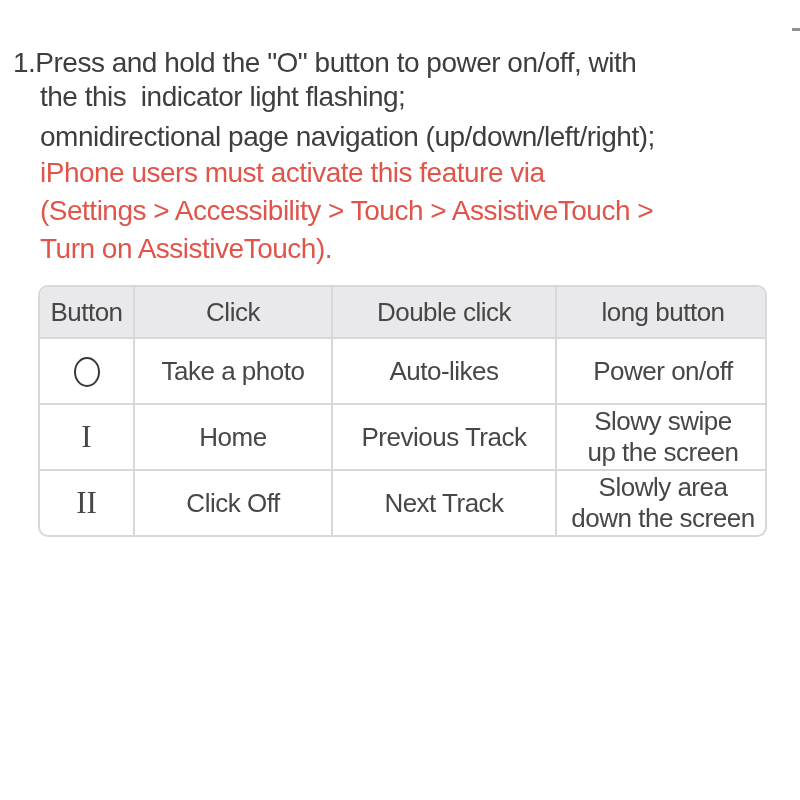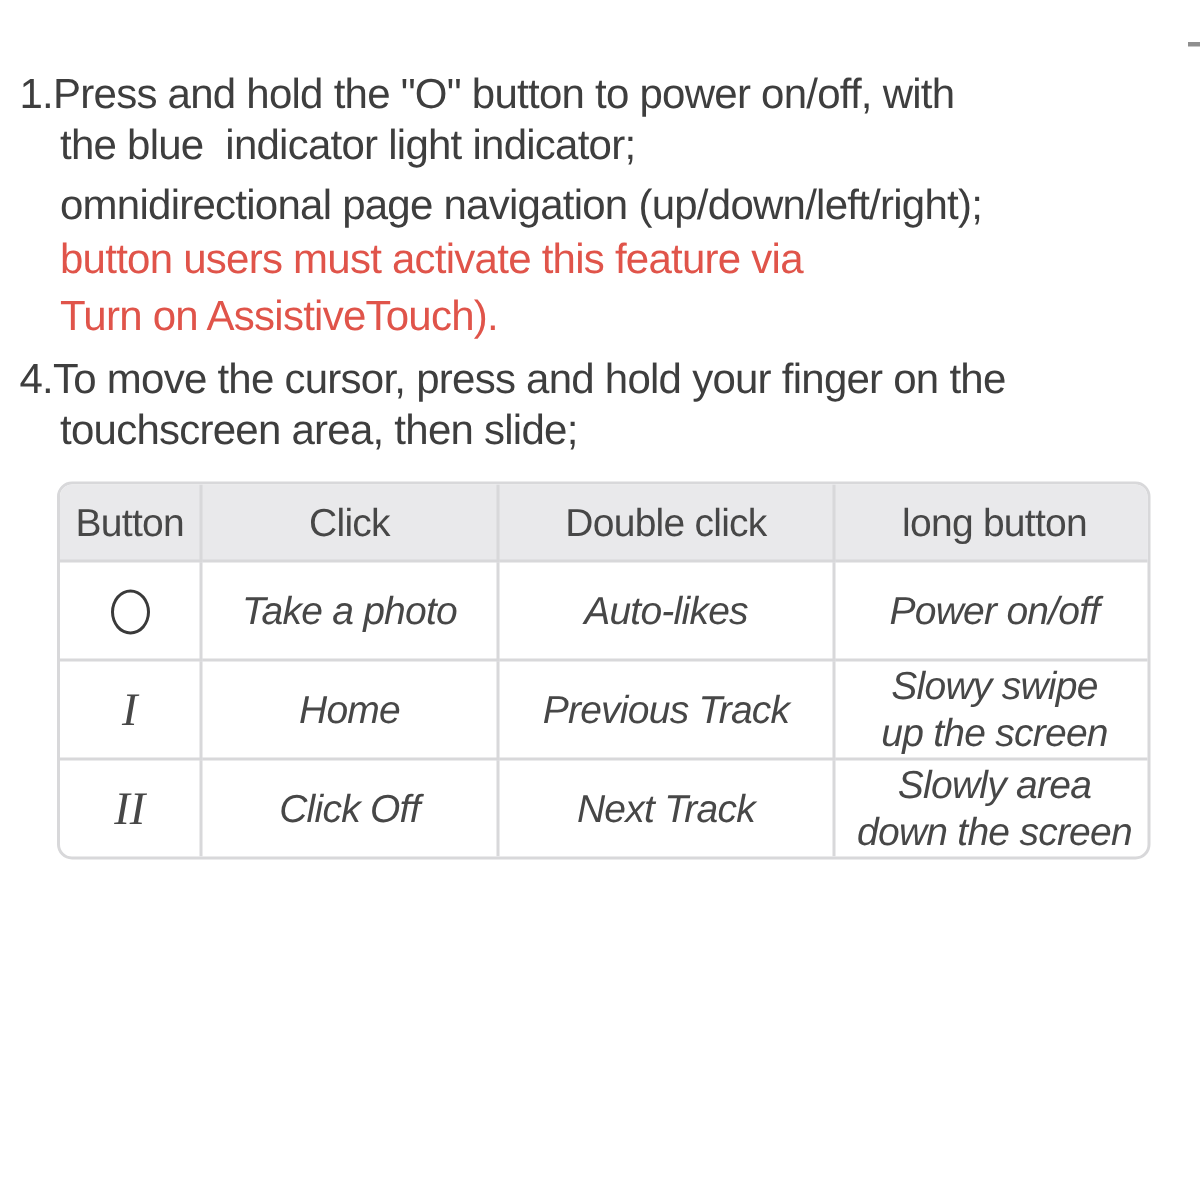--- a/index.html
+++ b/index.html
@@ -68,21 +68,20 @@
   .btn-table tr:first-child th { border-top: none; }
   .btn-table tr:last-child td { border-bottom: none; }
   .btn-table thead th {
     background: #e9e9eb;
     height: 50px;
     letter-spacing: -0.5px;
   }
   .btn-table tbody td {
     height: 64px;
     letter-spacing: -0.5px;
-    font-style: italic;
   }
   .col-button { width: 94px; }
   .col-click { width: 198px; }
   .col-double { width: 224px; }
   .col-long { width: 213px; }
   .multiline {
     white-space: pre-line;
     line-height: 31px;
   }
   .sym-circle {
@@ -110,36 +109,33 @@
 </style>
 </head>
 <body>
 
 <div class="edge-mark"></div>
 
 <div class="content">
 
   <div class="item">
     <div class="line first"><span class="num">1.</span><span>Press and hold the "O" button to power on/off, with</span></div>
-    <div class="line cont">the blue  indicator light indicator;</div>
+    <div class="line cont">the this  indicator light flashing;</div>
   </div>
 
 
   <div class="item">
     <div class="line cont">omnidirectional page navigation (up/down/left/right);</div>
     <div class="note-block">
-      <div class="line">button users must activate this feature via</div>
+      <div class="line">iPhone users must activate this feature via</div>
+      <div class="line">(Settings &gt; Accessibility &gt; Touch &gt; AssistiveTouch &gt;</div>
       <div class="line">Turn on AssistiveTouch).</div>
     </div>
   </div>
 
-  <div class="item">
-    <div class="line first"><span class="num">4.</span><span>To move the cursor, press and hold your finger on the</span></div>
-    <div class="line cont">touchscreen area, then slide;</div>
-  </div>
 
 
   <div class="table-wrap">
     <table class="btn-table">
       <colgroup>
         <col class="col-button">
         <col class="col-click">
         <col class="col-double">
         <col class="col-long">
       </colgroup>

